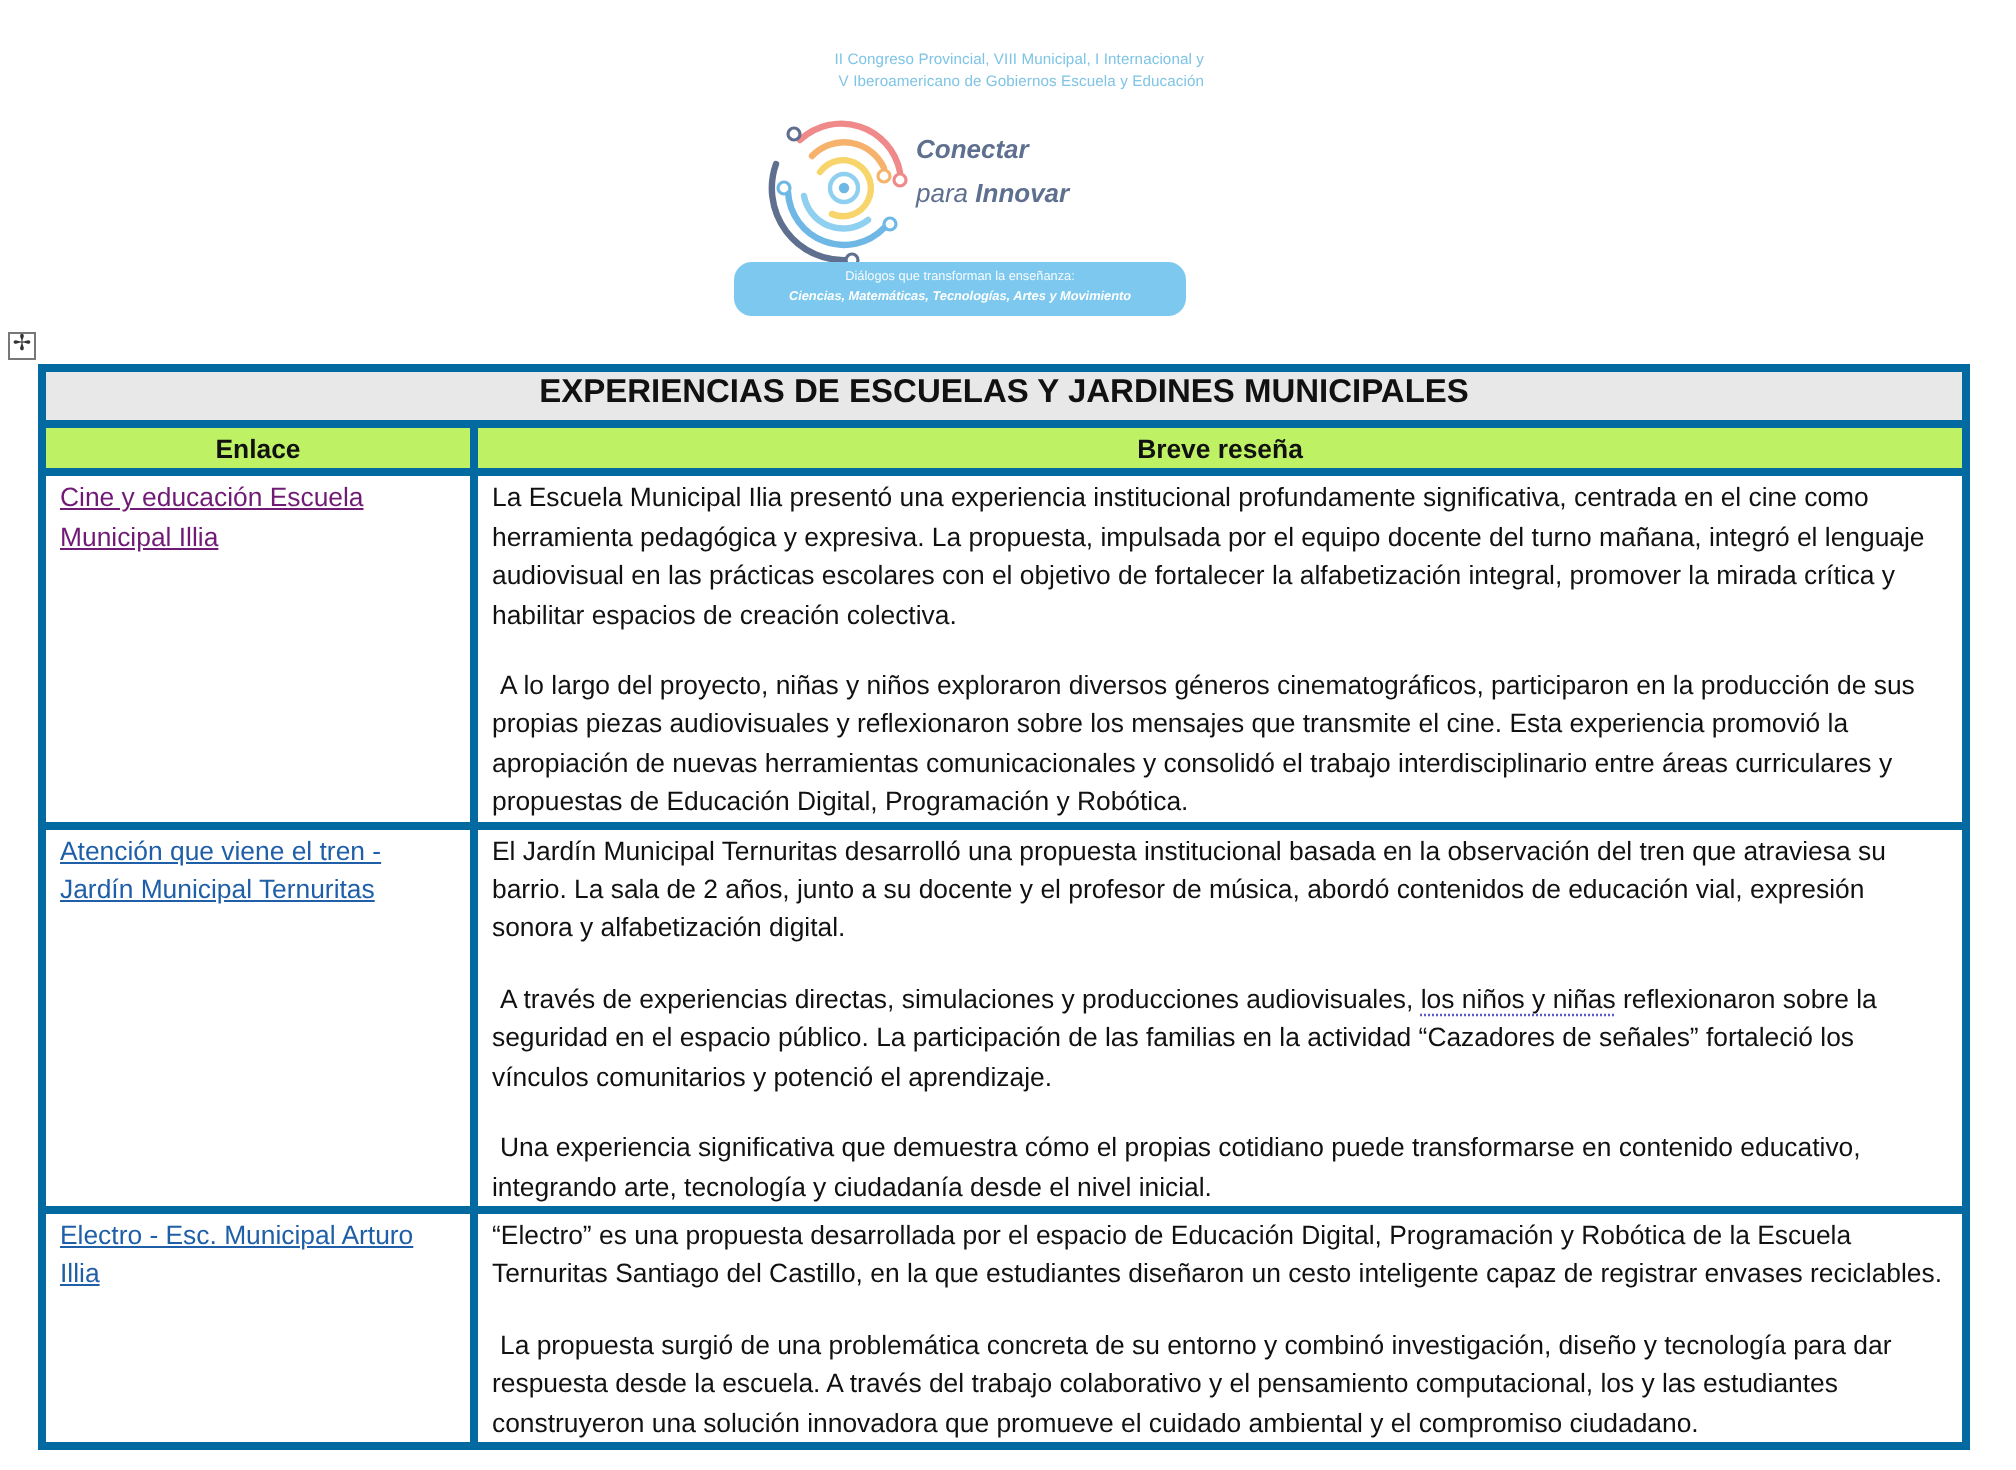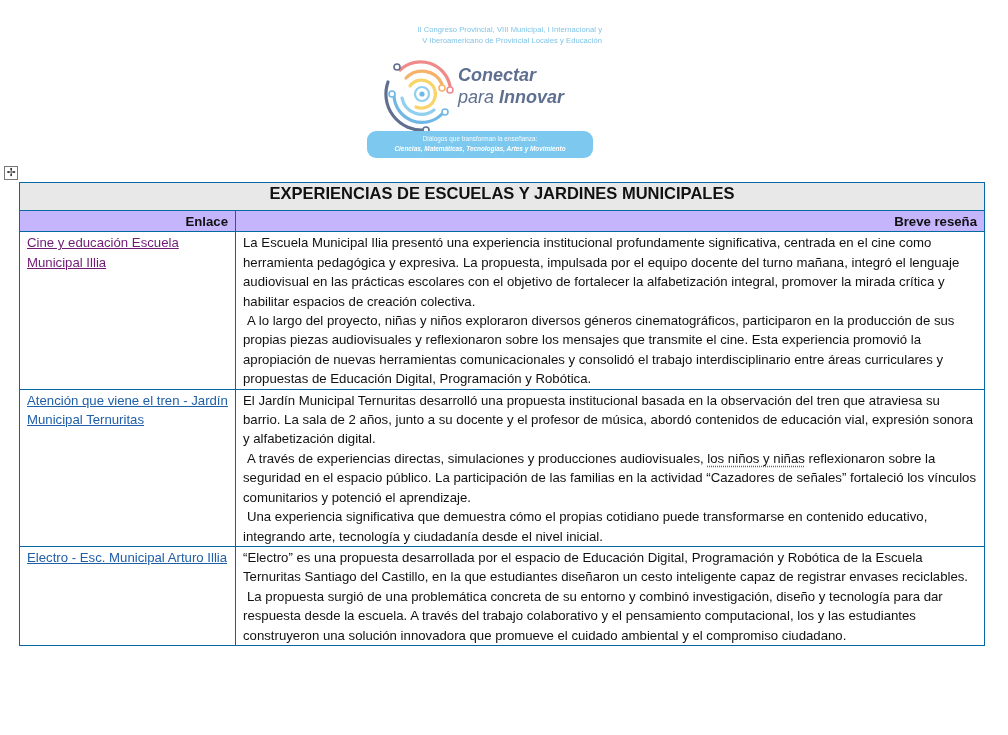--- a/index.html
+++ b/index.html
@@ -3,49 +3,49 @@
   <meta charset="utf-8">
   <style>
     * { box-sizing: border-box; margin: 0; padding: 0; }
     html, body { width: 1008px; height: 735px; background: #ffffff; overflow: hidden; }
     body { font-family: "Liberation Sans", "DejaVu Sans", sans-serif; color: #111; position: relative; }
 
     
     .logo { position: absolute; left: 362px; top: 24px; width: 236px; height: 136px; }
     .logo-top { position: absolute; left: 4px; top: 0; width: 236px; text-align: right; font-size: 7.6px; line-height: 11px; color: #7fc4e6; letter-spacing: 0.05px; }
     .logo-mark { position: absolute; left: 18px; top: 28px; width: 84px; height: 84px; }
-    .logo-title { position: absolute; left: 96px; top: 40px; font-size: 18px; font-weight: bold; font-style: italic; color: #5e6f8f; line-height: 22px; }
+    .logo-title { position: absolute; left: 96px; top: 40px; font-size: 13px; font-weight: bold; font-style: italic; color: #5e6f8f; line-height: 22px; }
     .logo-title .light { font-weight: normal; }
     .logo-pill { position: absolute; left: 5px; top: 107px; width: 226px; height: 27px; background: #7cc8ee; border-radius: 9px; text-align: center; color: #fff; }
     .logo-pill .l1 { font-size: 6.4px; line-height: 10px; padding-top: 3px; opacity: 0.95; }
     .logo-pill .l2 { font-size: 6.4px; line-height: 9px; font-weight: bold; font-style: italic; }
 
     .move-handle { position: absolute; left: 4px; top: 166px; width: 14px; height: 14px; border: 1px solid #777; background: #fff; font-size: 11px; line-height: 11px; text-align: center; color: #333; }
 
     
     table.main { position: absolute; left: 19px; top: 182px; width: 966px; border-collapse: collapse; font-family: "Liberation Sans", "DejaVu Sans", sans-serif; font-size: 13.2px; }
-    table.main td { border: 1px solid #0369a1; vertical-align: top; padding: 1px 7px 0 7px; line-height: 19.4px; }
+    table.main td { border: 4px solid #0369a1; vertical-align: top; padding: 1px 7px 0 7px; line-height: 19.4px; }
     .col1 { width: 216px; }
     .title-row td { background: #e8e8e8; text-align: center; font-weight: bold; font-size: 16.5px; height: 28px; line-height: 26px; padding-top: 1px; }
-    .head-row td { background: #c4b5fd; text-align: right; font-weight: bold; font-size: 13.2px; height: 20px; line-height: 18px; }
+    .head-row td { background: #bef264; text-align: center; font-weight: bold; font-size: 13.2px; height: 20px; line-height: 18px; }
     .year-row td { font-weight: bold; height: 21px; line-height: 19px; }
     .link { text-decoration: underline; cursor: pointer; }
     .link.visited { color: #701a75; }
     .link.fresh { color: #1f5fa8; }
     .para { display: block; }
-    .para + .para { text-indent: 4px; }
+    .para + .para { text-indent: 4px; margin-top: 16px; }
     .squiggle { text-decoration: underline dotted #5a5ac8; text-underline-offset: 3px; }
   </style>
 </head>
 <body>
 
 <div class="logo">
   <div class="logo-top">
     <div>II Congreso Provincial, VIII Municipal, I Internacional y</div>
-    <div>V Iberoamericano de Provincial Locales y Educación</div>
+    <div>V Iberoamericano de Gobiernos Escuela y Educación</div>
   </div>
   <svg class="logo-mark" viewBox="0 0 84 84">
     <g fill="none" stroke-width="3.2" stroke-linecap="round">
       <path d="M20 18 A30 30 0 0 1 70 34" stroke="#f08a8a"></path>
       <circle cx="70" cy="38" r="3" stroke="#f08a8a" stroke-width="1.6" fill="#fff"></circle>
       <path d="M26 26 A22 22 0 0 1 62 32" stroke="#f6b26b"></path>
       <circle cx="62" cy="36" r="3" stroke="#f6b26b" stroke-width="1.6" fill="#fff"></circle>
       <path d="M30 34 A14 14 0 1 1 36 55" stroke="#f7d56a"></path>
       <circle cx="42" cy="42" r="7" stroke="#8fd0f0" stroke-width="2.2"></circle>
       <circle cx="42" cy="42" r="2.6" fill="#6fb8e6" stroke="none"></circle>

